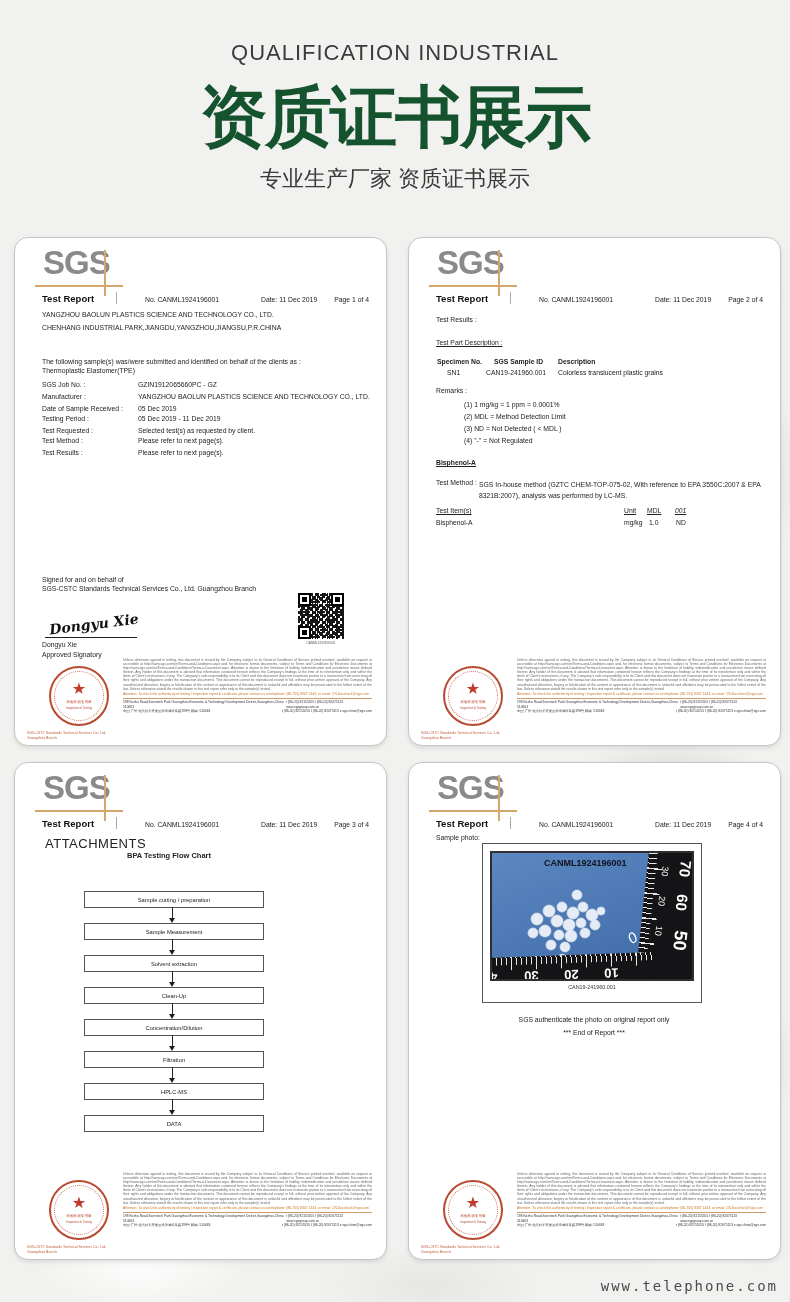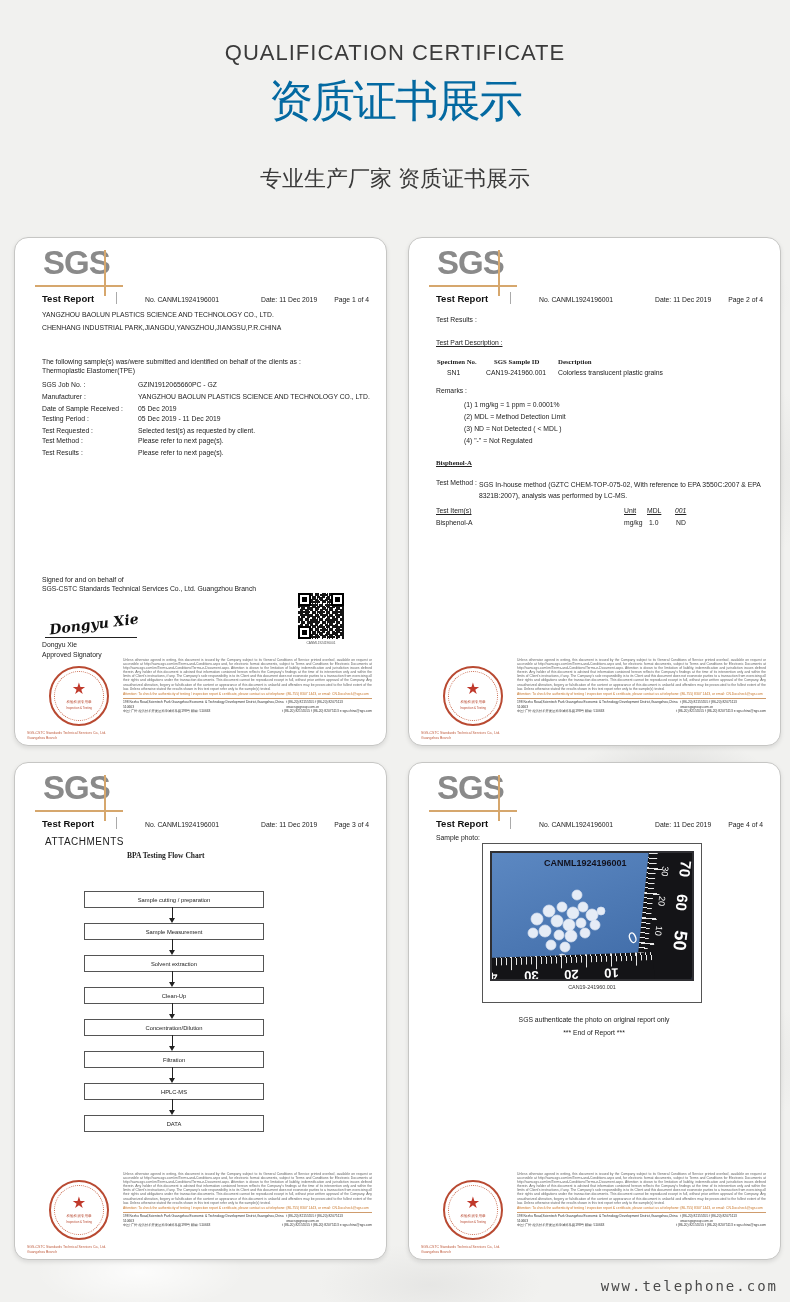--- a/index.html
+++ b/index.html
@@ -10,31 +10,31 @@
       radial-gradient(ellipse 130px 70px at 700px 295px, rgba(170,170,170,.20), transparent 70%),
       radial-gradient(ellipse 90px 120px at 762px 470px, rgba(175,175,175,.16), transparent 70%),
       radial-gradient(ellipse 140px 60px at 670px 778px, rgba(150,150,150,.22), transparent 70%),
       radial-gradient(ellipse 100px 90px at 745px 1060px, rgba(170,170,170,.15), transparent 70%),
       radial-gradient(ellipse 150px 55px at 140px 1272px, rgba(255,255,255,.8), transparent 70%),
       radial-gradient(ellipse 160px 60px at 430px 1285px, rgba(180,180,180,.18), transparent 70%),
       radial-gradient(ellipse 120px 50px at 700px 1240px, rgba(255,255,255,.7), transparent 70%);}
   .hdr-en{position:absolute;top:40px;left:0;width:100%;text-align:center;
           font-size:22px;letter-spacing:1px;color:#3b3b3b;}
   .hdr-zh{position:absolute;top:72px;left:0;width:100%;text-align:center;
-          font-size:44px;font-weight:normal;letter-spacing:-2px;color:#0369a1;}
+          font-size:67px;font-weight:bold;letter-spacing:-2px;color:#14532d;}
   .hdr-tag{position:absolute;top:164px;left:0;width:100%;text-align:center;
           font-size:22px;color:#3a3a3a;}
   .card{position:absolute;background:#fff;border:1px solid #c6c6c4;border-radius:14px;
         box-shadow:0 2px 4px rgba(0,0,0,.10);}
   #card1{left:14px;top:237px;width:371px;height:507px;}
   #card2{left:408px;top:237px;width:371px;height:507px;}
   #card3{left:14px;top:762px;width:371px;height:496px;}
   #card4{left:408px;top:762px;width:371px;height:496px;}
   .t{position:absolute;font-size:6.8px;color:#222;white-space:nowrap;}
-  .b{font-weight:bold;font-family:Liberation Serif, serif;}
+  .b{font-weight:bold;}
   .u{text-decoration:underline;}
   .sgs{position:absolute;left:28px;top:6px;font-size:33px;font-weight:bold;color:#8a8a8a;letter-spacing:-1px;}
   .lh{position:absolute;left:20px;top:47px;width:88px;height:2px;background:#d6a76d;}
   .lv{position:absolute;left:89px;top:12px;width:2px;height:46px;background:#d6a76d;}
   .head-title{position:absolute;left:27px;top:55px;font-size:9.5px;font-weight:bold;color:#101010;}
   .head-sep{position:absolute;left:101px;top:54px;width:1px;height:12px;background:#aaa;}
   .head-no{position:absolute;left:130px;top:58px;font-size:6.8px;}
   .head-date{position:absolute;left:246px;top:58px;font-size:6.8px;}
   .head-page{position:absolute;right:17px;top:58px;font-size:6.8px;}
   
@@ -89,21 +89,21 @@
   .zero{position:absolute;left:136px;top:76px;color:#fff;font-size:15px;font-style:italic;transform:rotate(-35deg);}
   .pcap{position:absolute;left:0;right:0;top:140px;text-align:center;font-size:5.4px;color:#333;}
   .site{position:absolute;right:12px;bottom:8px;font-family:"DejaVu Sans Mono",monospace;
         font-size:14px;letter-spacing:2px;color:#4a4a4a;}
 </style>
 </head>
 <body>
 
 <div class="bgtex"></div>
 
-<div class="hdr-en">QUALIFICATION CERTIFICATE</div>
+<div class="hdr-en">QUALIFICATION INDUSTRIAL</div>
 <div class="hdr-zh">资质证书展示</div>
 <div class="hdr-tag">专业生产厂家 资质证书展示</div>
 
 <div class="card" id="card1">
   <div class="sgs">SGS</div>
   <div class="lh"></div>
   <div class="lv"></div>
   <div class="head-title">Test Report</div>
   <div class="head-sep"></div>
   <div class="head-no t">No. CANML1924196001</div>
@@ -242,21 +242,21 @@
 <div class="card" id="card3">
   <div class="sgs">SGS</div>
   <div class="lh"></div>
   <div class="lv"></div>
   <div class="head-title">Test Report</div>
   <div class="head-sep"></div>
   <div class="head-no t">No. CANML1924196001</div>
   <div class="head-date t">Date: 11 Dec 2019</div>
   <div class="head-page t">Page 3 of 4</div>
 
-  <div class="t" style="left:30px;top:73px;font-size:10px;letter-spacing:.5px;">ATTACHMENTS</div>
+  <div class="t" style="left:30px;top:73px;font-size:13px;letter-spacing:.5px;">ATTACHMENTS</div>
   <div class="t b" style="left:112px;top:88px;font-size:7.5px;">BPA Testing Flow Chart</div>
 
   <div class="step" style="top:128px;">Sample cutting / preparation</div>
   <div class="arr" style="top:144px;"></div>
   <div class="step" style="top:160px;">Sample Measurement</div>
   <div class="arr" style="top:176px;"></div>
   <div class="step" style="top:192px;">Solvent extraction</div>
   <div class="arr" style="top:208px;"></div>
   <div class="step" style="top:224px;">Clean-Up</div>
   <div class="arr" style="top:240px;"></div>

